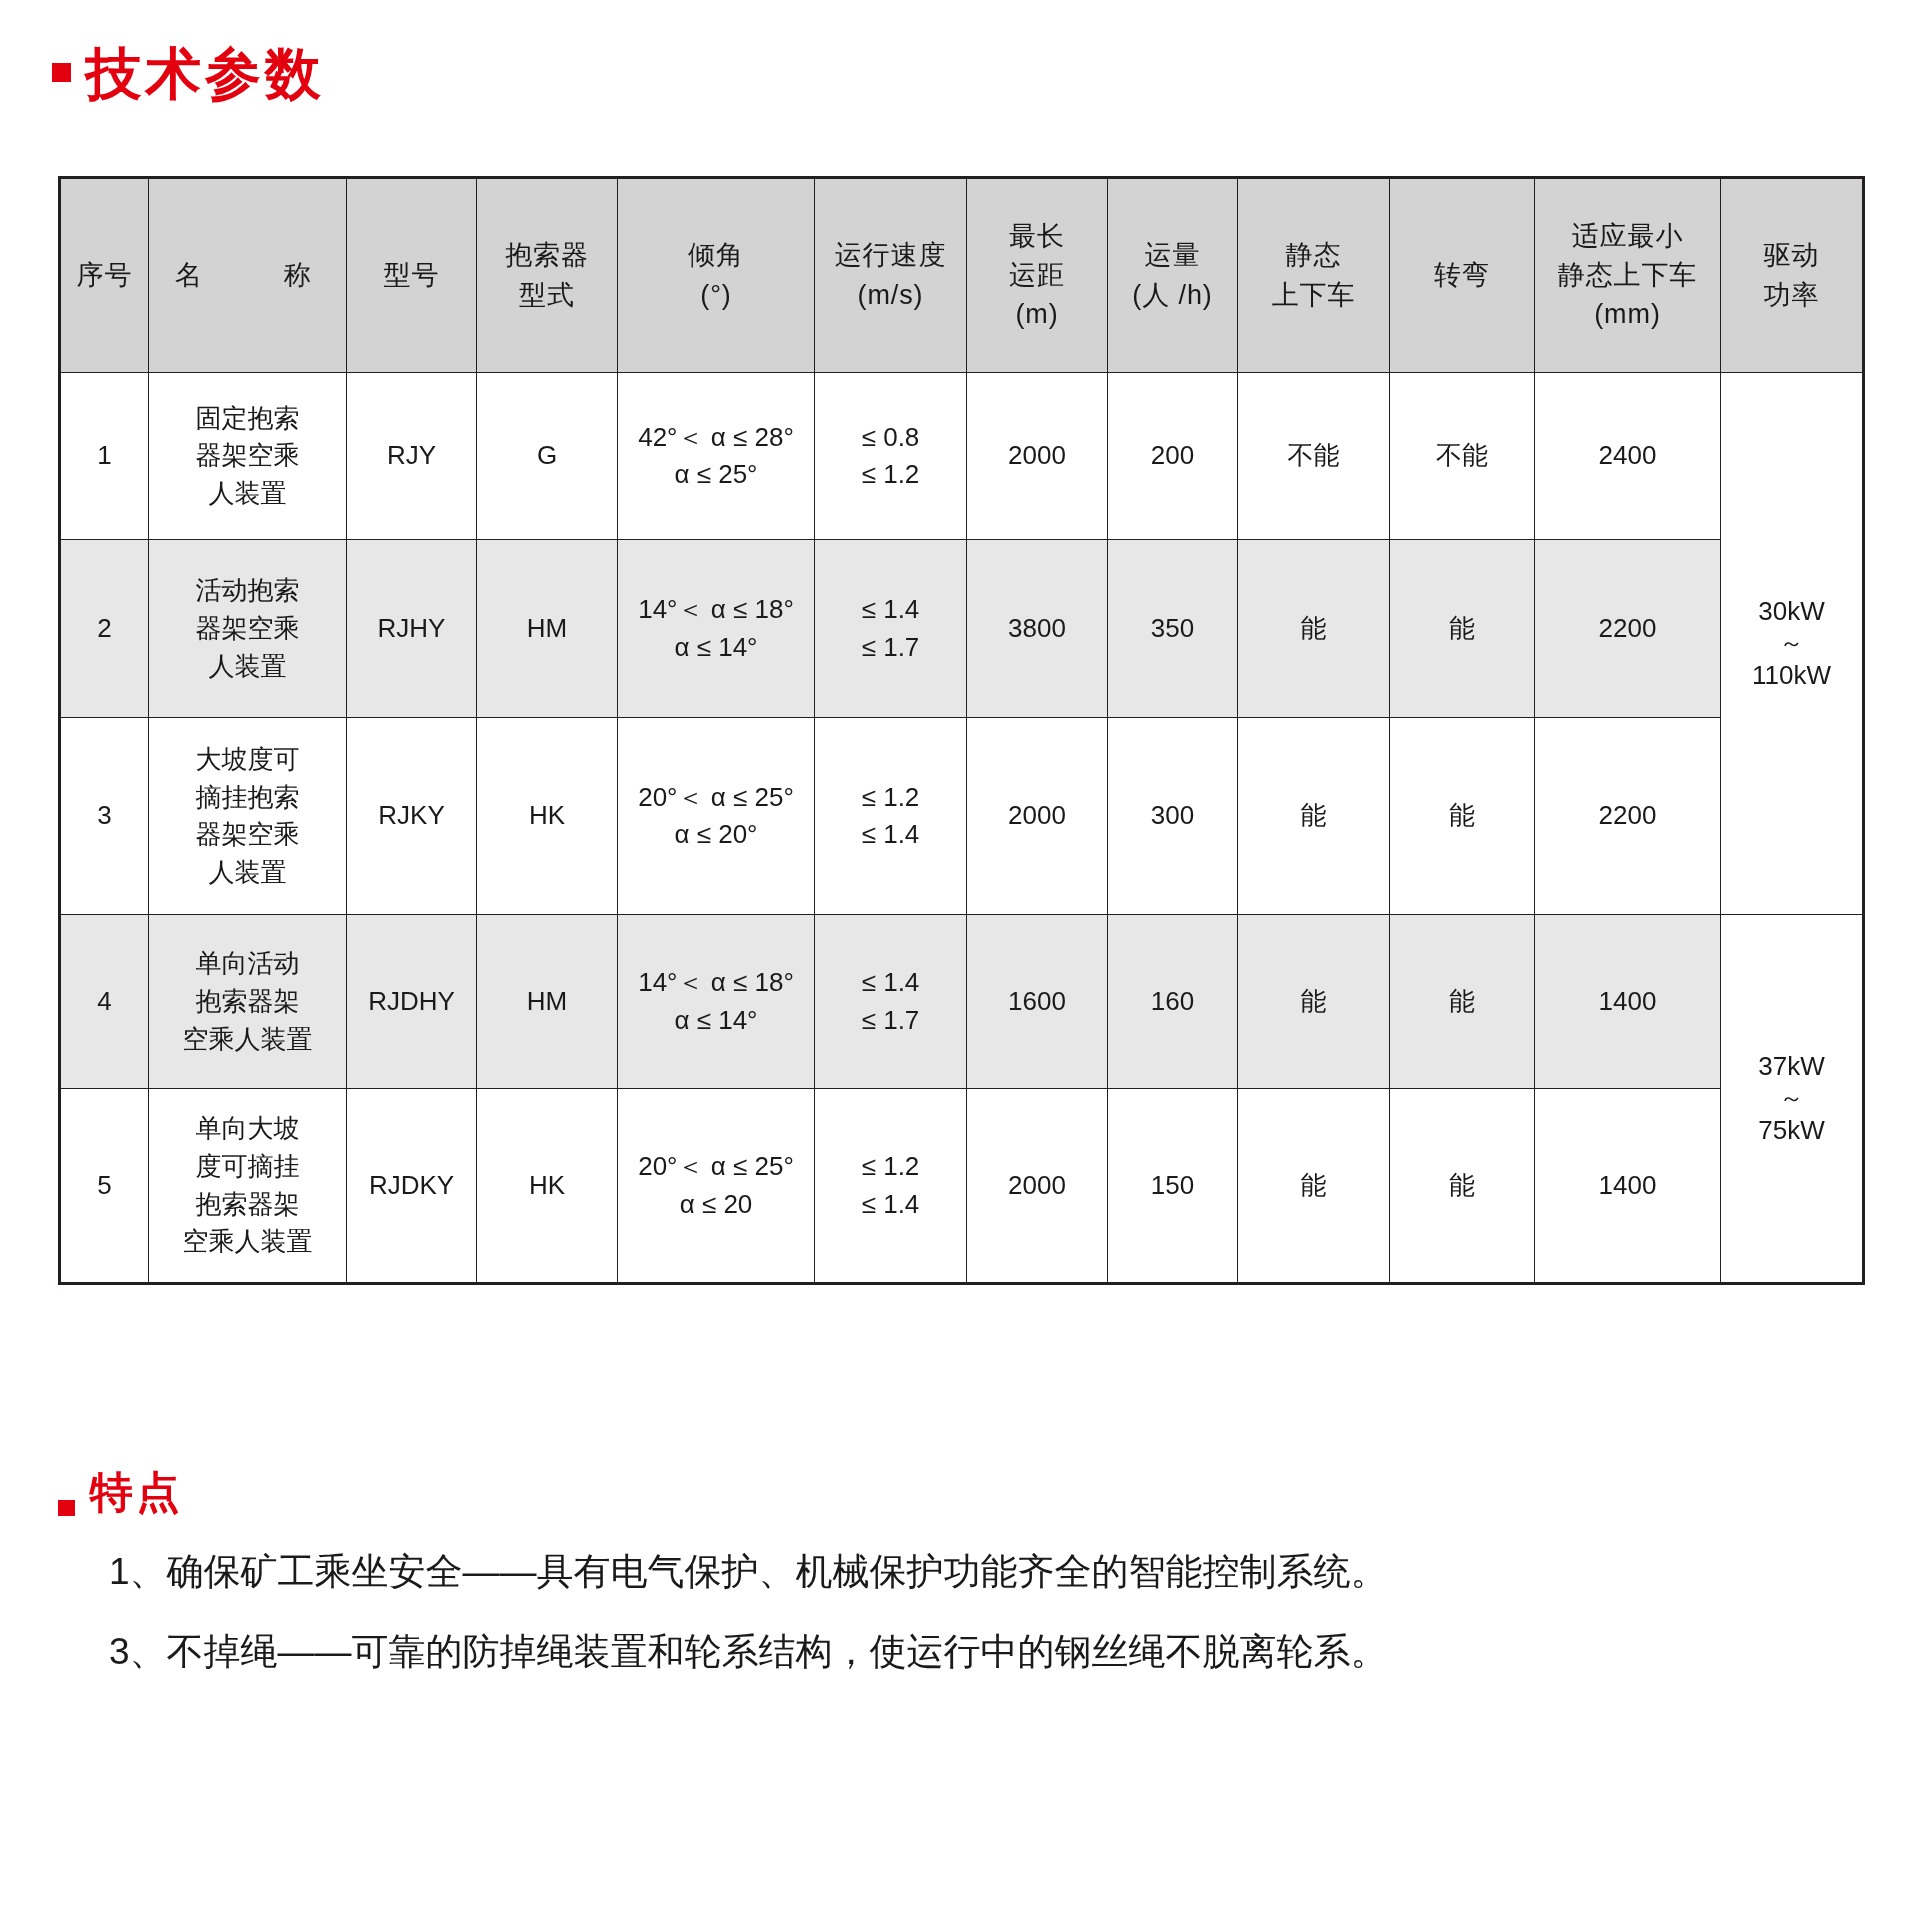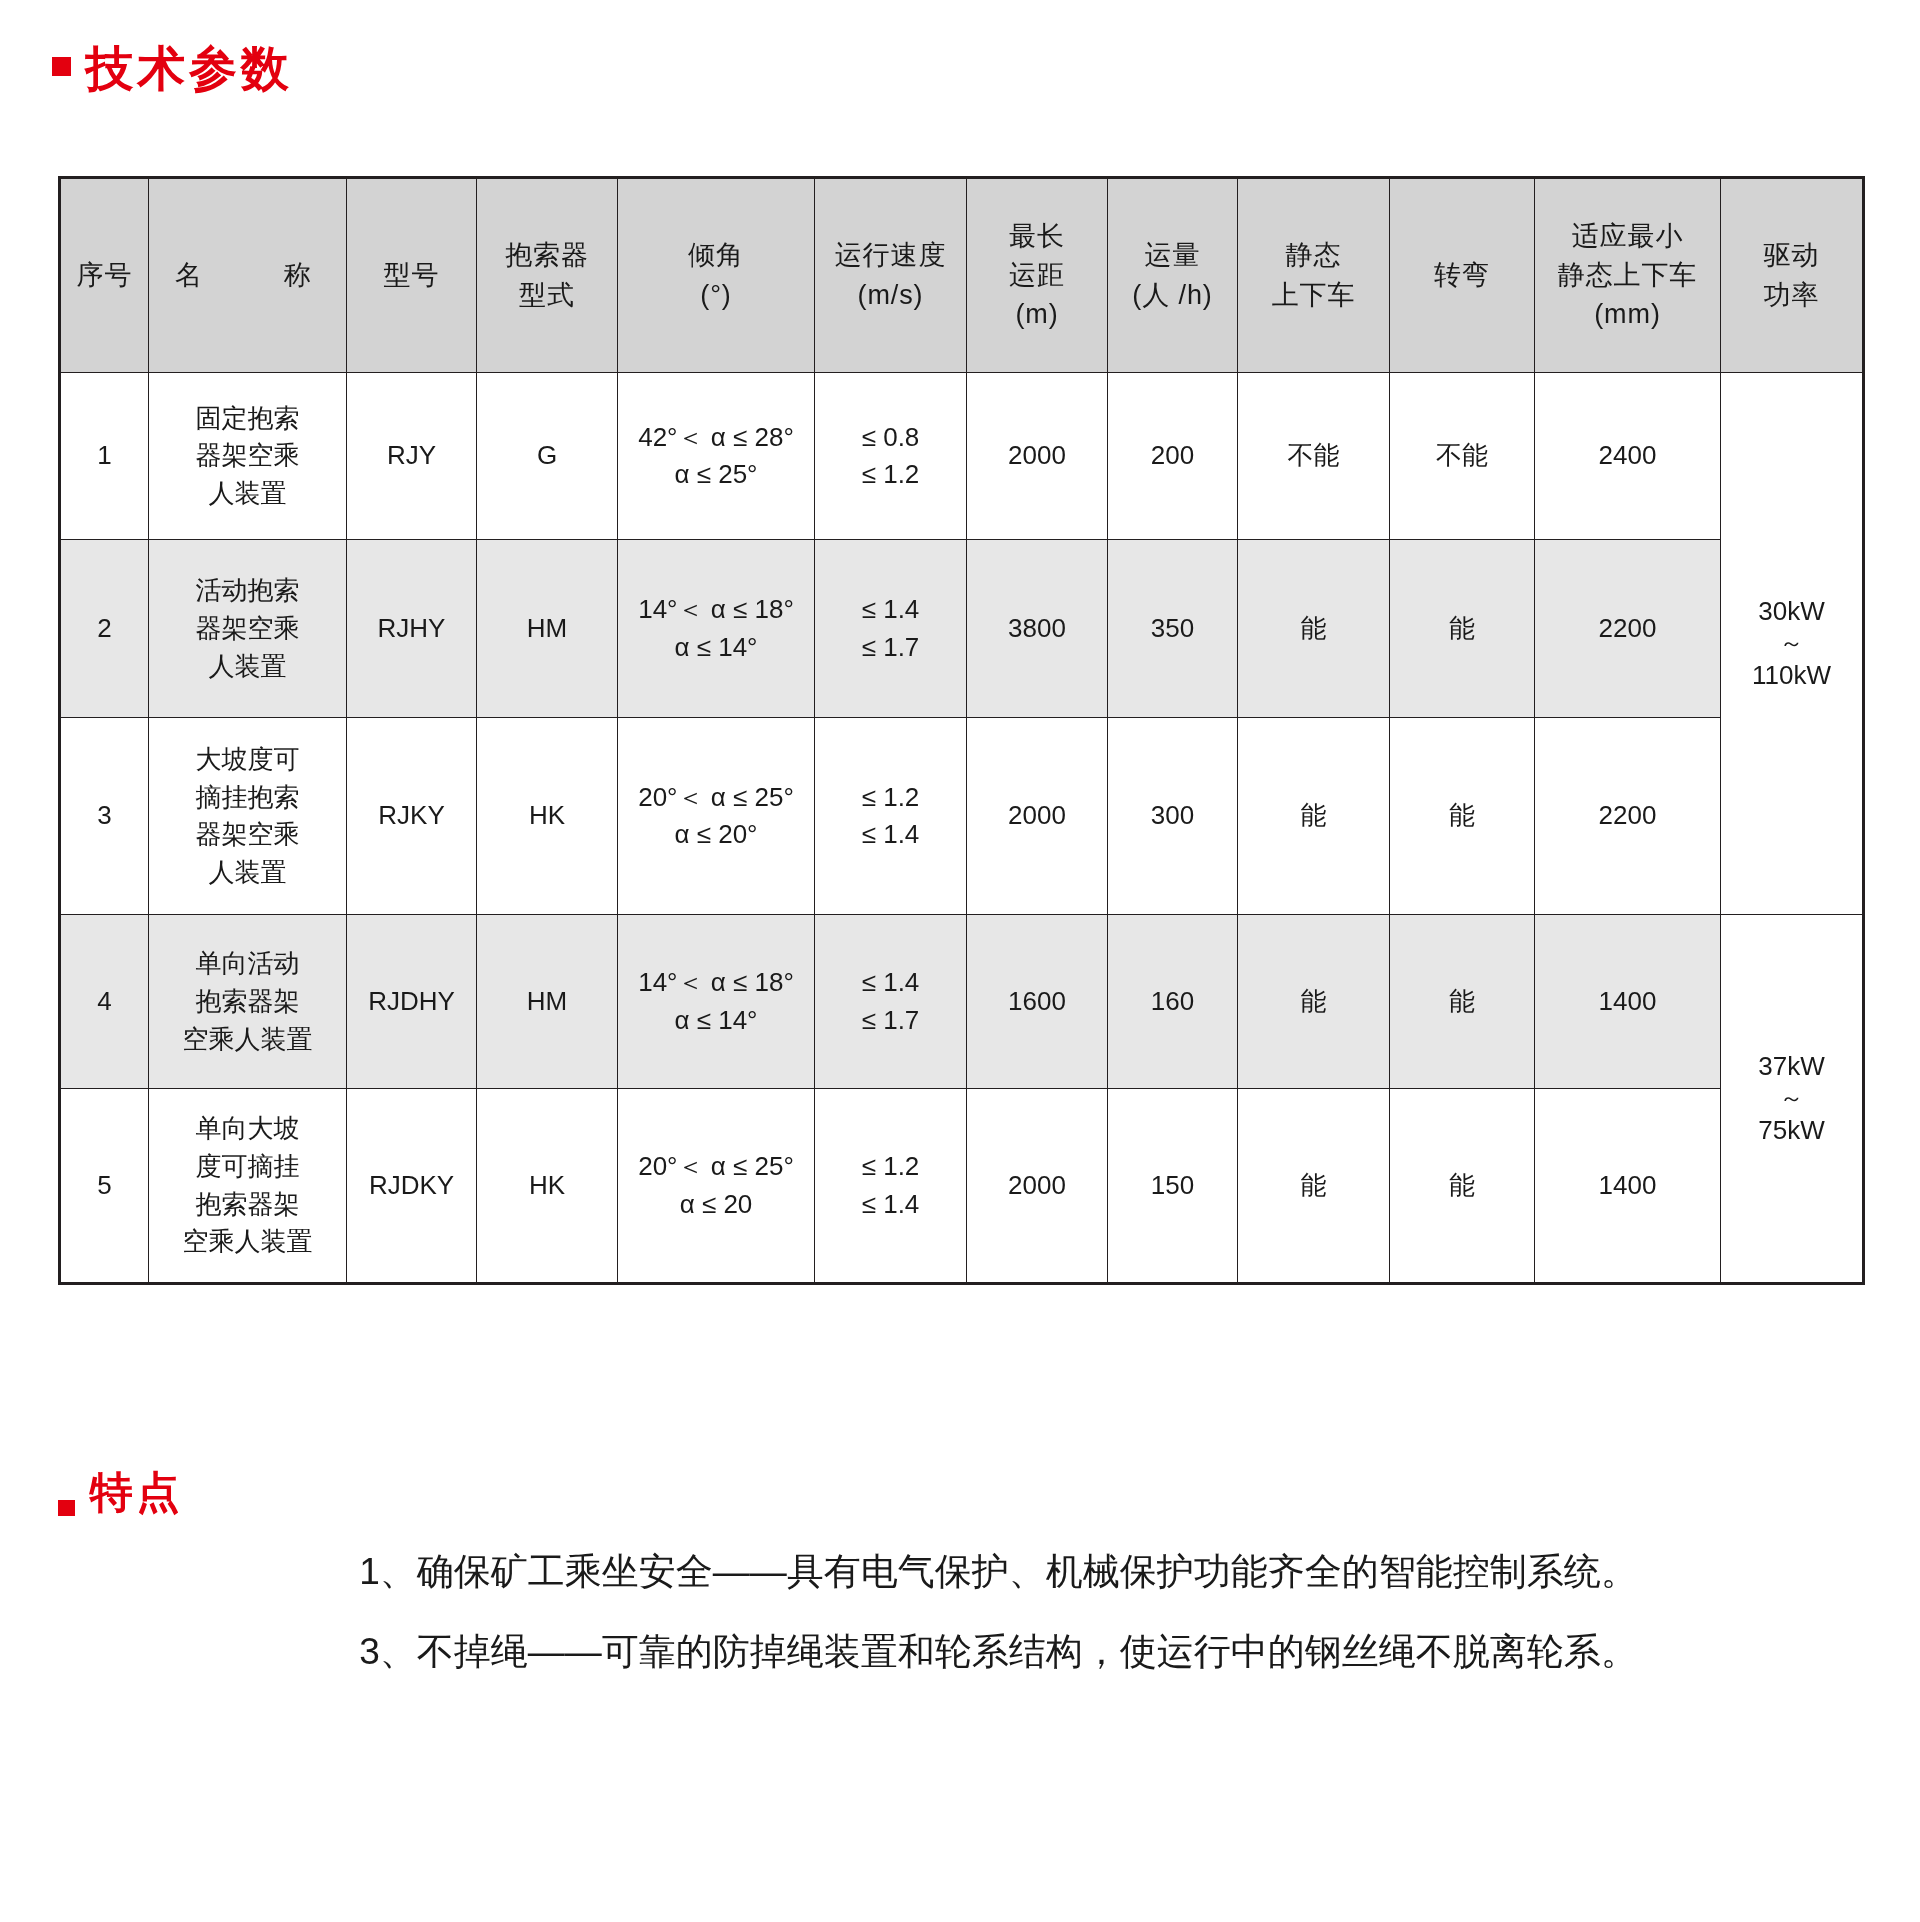--- a/index.html
+++ b/index.html
@@ -23,21 +23,21 @@
     box-sizing: border-box;
   }
 
   
   .section-heading {
     display: flex;
     align-items: center;
     gap: 15px;
     color: #e3000f;
     font-weight: bold;
-    font-size: 48px;
+    font-size: 56px;
     letter-spacing: 3.7px;
   }
   .section-heading .bullet {
     width: 18.6px;
     height: 18.6px;
     background: #e3000f;
     display: inline-block;
     margin-bottom: 5.6px;
   }
   #heading-tech {
@@ -112,27 +112,26 @@
   col.c-dist   { width: 141px; }
   col.c-cap    { width: 130px; }
   col.c-static { width: 152px; }
   col.c-turn   { width: 145px; }
   col.c-width  { width: 186px; }
   col.c-power  { width: 143px; }
 
   
   .features {
     position: absolute;
-    left: 58px;
+    left: 46px;
     top: 1540px;
     width: 1818px;
     font-size: 37px;
     line-height: 1.75;
     color: #1a1a1a;
-    text-align: center;
   }
   .features p {
     margin: 0 0 15px 0;
     text-indent: 63px;
   }
 </style>
 </head>
 <body>
 
 <div class="page">

